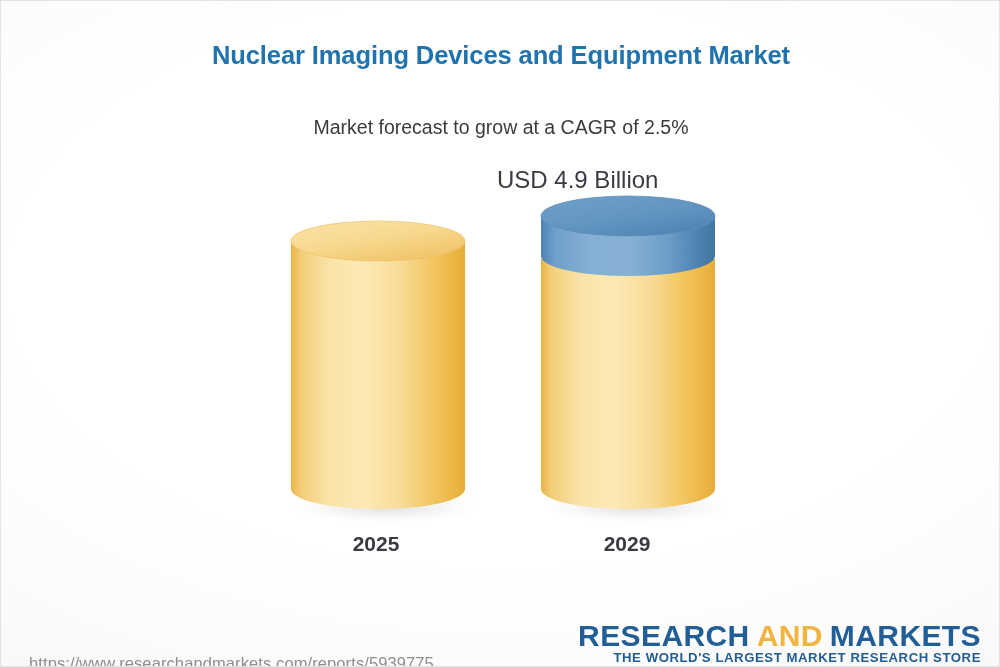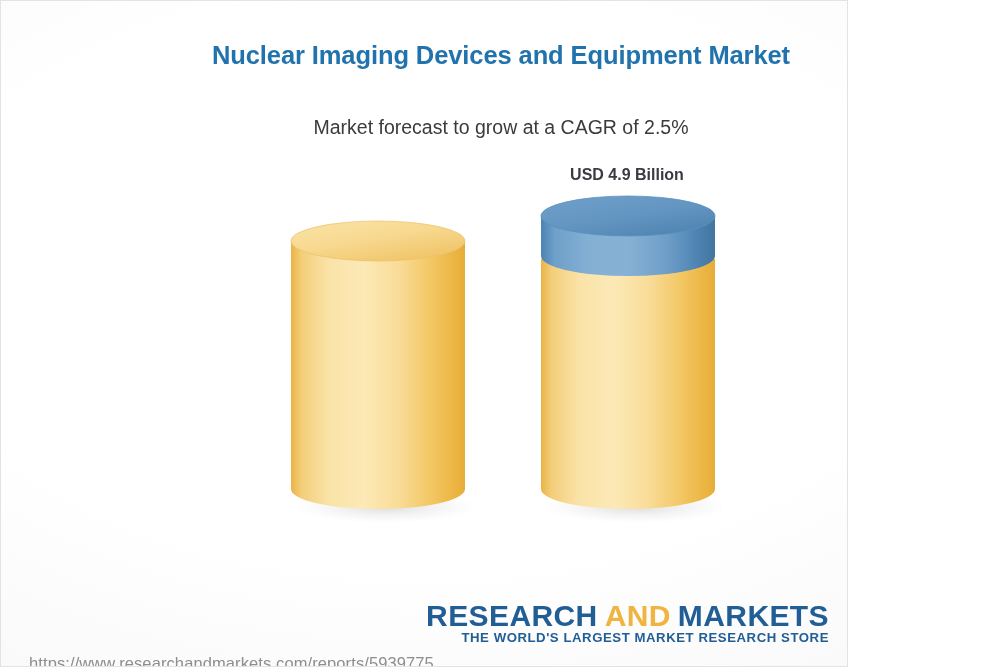--- a/index.html
+++ b/index.html
@@ -8,21 +8,21 @@
   }
   body {
     width: 1000px;
     height: 667px;
     overflow: hidden;
     font-family: "Liberation Sans", sans-serif;
     background: #ffffff;
   }
   .canvas {
     position: relative;
-    width: 848px;
+    width: 1000px;
     height: 667px;
     box-sizing: border-box;
     border: 1px solid #e3e3e3;
     background:
       radial-gradient(ellipse 900px 520px at 50% 42%, #ffffff 0%, #ffffff 55%, #fbfbfb 80%, #f7f7f8 100%);
     overflow: hidden;
   }
 
   
   .chart-title {
@@ -54,23 +54,23 @@
     left: 0;
     top: 0;
     width: 1000px;
     height: 667px;
   }
 
   
   .value-label {
     position: absolute;
     width: 260px;
-    text-align: center;
-    font-size: 16px;
-    font-weight: bold;
+    text-align: left;
+    font-size: 24px;
+    font-weight: normal;
     color: #3a3a42;
     white-space: nowrap;
   }
   .year-label {
     position: absolute;
     width: 260px;
     text-align: center;
     font-size: 21px;
     font-weight: bold;
     color: #3a3a42;
@@ -88,21 +88,21 @@
     top: 621px;
     font-size: 16.5px;
     color: #8d8d92;
     letter-spacing: 0.1px;
     margin-top: 32px;
   }
 
   .logo {
     position: absolute;
     right: 18px;
-    top: 600px;
+    top: 620px;
     text-align: right;
     line-height: 1;
   }
   .logo-main {
     font-size: 30px;
     font-weight: bold;
     letter-spacing: 0.4px;
     white-space: nowrap;
   }
   .logo-word-blue { color: #215E96; }
@@ -153,20 +153,21 @@
 
       <ellipse cx="103" cy="288" rx="92" ry="16" fill="url(#shadow1)"></ellipse>
 
       <path d="M8,22 L8,270 A87,20 0 0 0 182,270 L182,22 Z" fill="url(#goldBody1)"></path>
 
       <ellipse cx="95" cy="22" rx="87" ry="20" fill="url(#goldTop1)"></ellipse>
 
       <ellipse cx="95" cy="22" rx="87" ry="20" fill="none" stroke="#EEC069" stroke-width="1" opacity="0.7"></ellipse>
     </svg>
 
+    <div class="year-label" style="left:245px; top:531px;">2025</div>
 
     <div class="value-label" style="left:496px; top:165px;">USD 4.9 Billion</div>
 
     <svg class="cyl-svg" style="left:532px; top:193px;" width="190" height="330" viewBox="0 0 190 330">
       <defs>
         <linearGradient id="goldBody2" x1="0" y1="0" x2="1" y2="0">
           <stop offset="0%" stop-color="#E9B347"></stop>
           <stop offset="6%" stop-color="#F3CE79"></stop>
           <stop offset="22%" stop-color="#FAE3A8"></stop>
           <stop offset="42%" stop-color="#FCE9B6"></stop>
@@ -199,20 +200,21 @@
       <ellipse cx="103" cy="313" rx="92" ry="16" fill="url(#shadow2)"></ellipse>
 
       <path d="M8,65 L8,295 A87,20 0 0 0 182,295 L182,65 Z" fill="url(#goldBody2)"></path>
 
       <path d="M8,22 L8,62 A87,20 0 0 0 182,62 L182,22 Z" fill="url(#blueBody2)"></path>
 
       <ellipse cx="95" cy="22" rx="87" ry="20" fill="url(#blueTop2)"></ellipse>
       <ellipse cx="95" cy="22" rx="87" ry="20" fill="none" stroke="#5E90BE" stroke-width="1" opacity="0.8"></ellipse>
     </svg>
 
+    <div class="year-label" style="left:496px; top:531px;">2029</div>
 
   </div>
 
   <div class="footer-url">https://www.researchandmarkets.com/reports/5939775</div>
 
   <div class="logo">
     <div class="logo-main"><span class="logo-word-blue">RESEARCH</span><span class="logo-word-gold" style="margin:0 7px;">AND</span><span class="logo-word-blue">MARKETS</span></div>
     <div class="logo-tagline">THE WORLD'S LARGEST MARKET RESEARCH STORE</div>
   </div>
 

